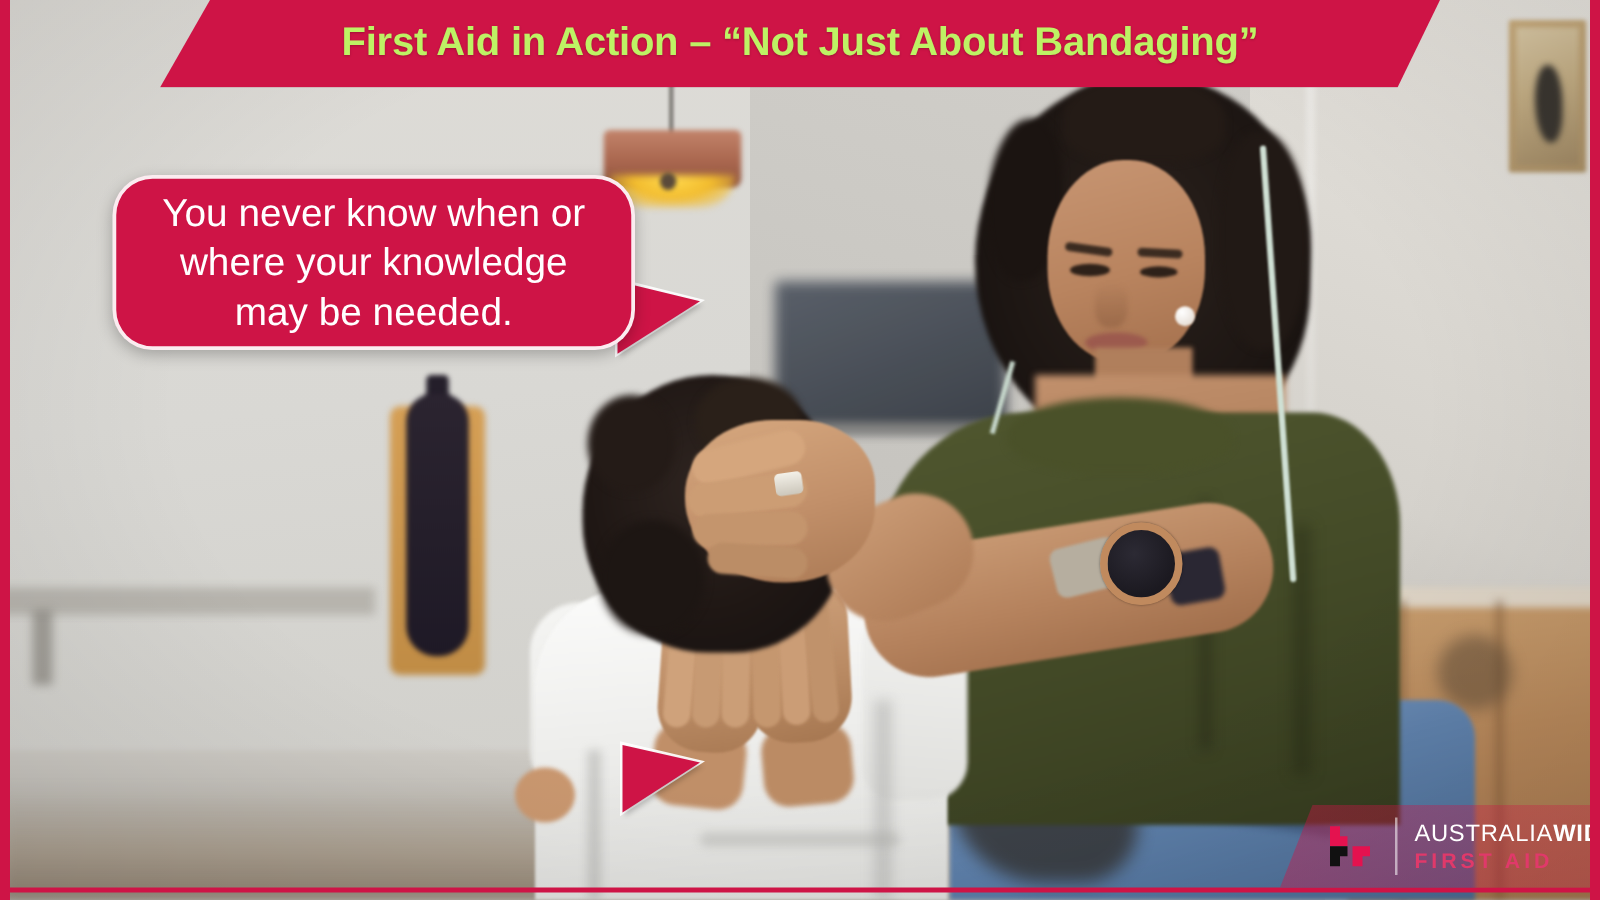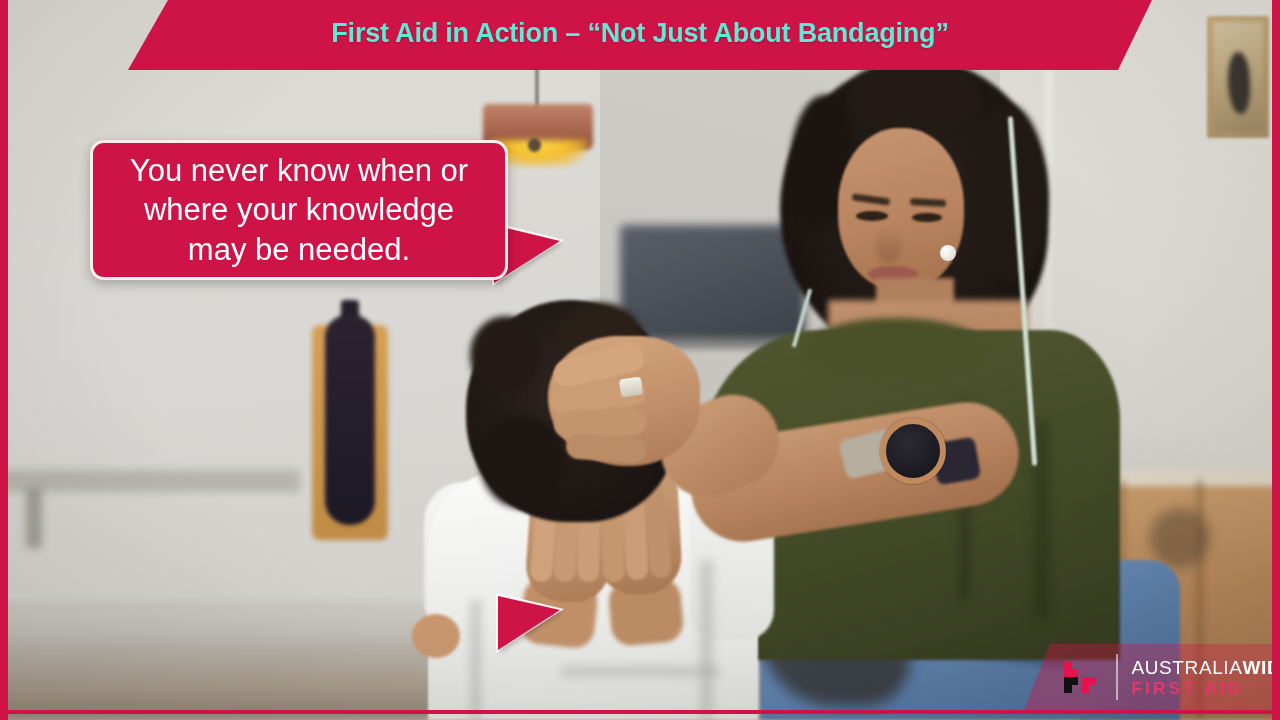--- a/index.html
+++ b/index.html
@@ -382,30 +382,30 @@
 
   
   .title-banner {
     position:absolute; left:128px; top:0; width:1024px; height:70px;
     background:#CE1446;
     clip-path:polygon(40px 0, 1024px 0, 990px 70px, 0 70px);
     display:flex; align-items:center; justify-content:center;
     filter:drop-shadow(0 3px 4px rgba(0,0,0,.28));
   }
   .title-text {
-    color:#5eead4; font-size:27px; font-weight:bold; letter-spacing:-.2px;
+    color:#bef264; font-size:32px; font-weight:bold; letter-spacing:-.2px;
     white-space:nowrap; text-shadow:0 1px 2px rgba(0,0,0,.22);
     transform:translateY(-2px);
   }
 
   
   .bubble {
     position:absolute; background:#CE1446; color:#fff;
     border:3px solid rgba(255,255,255,.92);
-    border-radius:14px;
+    border-radius:32px;
     display:flex; align-items:center; justify-content:center;
     text-align:center; line-height:1.28;
     box-shadow:0 4px 12px rgba(0,0,0,.25);
   }
   .bubble-text { padding:12px 22px; font-size:31px; font-weight:400; }
 
   .bubble-top  { left:90px;  top:140px; width:418px; height:140px; }
   .bubble-bot  { left:22px;  top:518px; width:488px; height:155px; }
 
   

